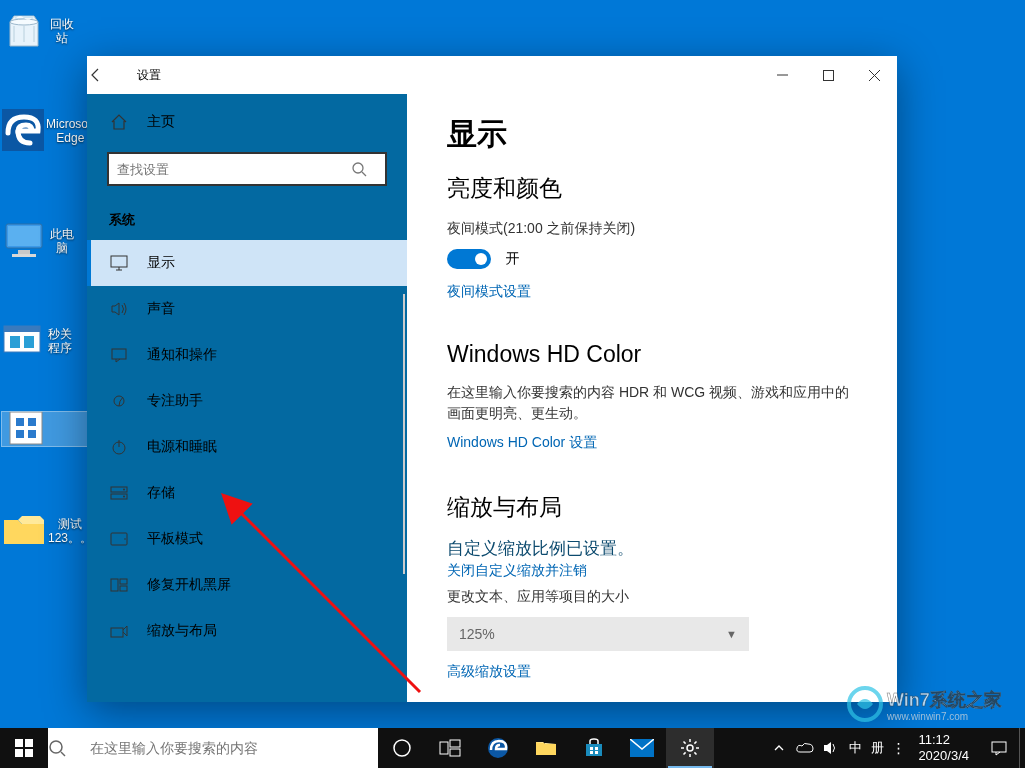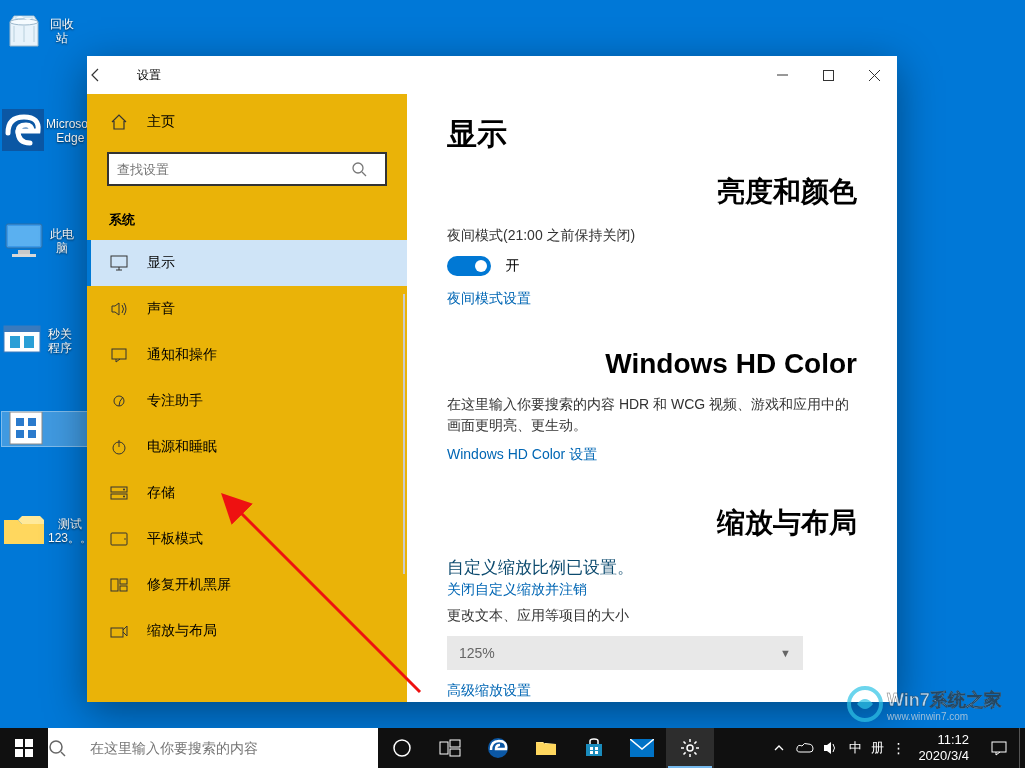--- a/index.html
+++ b/index.html
@@ -13,61 +13,61 @@
 .di span.lbl { text-shadow:0 1px 2px rgba(0,0,0,.7); line-height:1.2; padding:0 2px; }
 
 
 .win { position:absolute; left:87px; top:56px; width:810px; height:646px; background:#fff; box-shadow:0 10px 40px rgba(0,0,0,.4); display:flex; flex-direction:column; }
 .tbar { height:38px; display:flex; align-items:center; border-bottom:0; }
 .tbar .back { width:46px; text-align:center; font-size:14px; cursor:default; }
 .tbar .ttl { flex:1; font-size:12px; padding-left:4px; }
 .wbtn { width:46px; height:38px; display:flex; align-items:center; justify-content:center; cursor:default; font-size:11px; }
 
 .body { flex:1; display:flex; overflow:hidden; }
-.side { width:320px; background:#eab308; border-right:0; padding-top:6px; overflow-y:auto; position:relative; }
+.side { width:320px; background:#0369a1; border-right:0; padding-top:6px; overflow-y:auto; position:relative; }
 .side .row { height:46px; display:flex; align-items:center; padding-left:22px; font-size:14px; cursor:default; }
 .side .row.home { height:44px; }
 .side .row .ic { width:20px; height:20px; margin-right:18px; display:flex; align-items:center; justify-content:center; color:#444; }
 .side .row.active { background:#cfe4f7; position:relative; }
 .side .row.active::before { content:""; position:absolute; left:0; top:0; bottom:0; width:4px; background:#0078d4; }
 .side .cat { font-weight:600; font-size:13px; padding-left:22px; height:40px; display:flex; align-items:center; cursor:default; }
 .search { margin:8px 20px 14px 20px; height:34px; border:2px solid #333; background:#fff; display:flex; align-items:center; }
 .search input { border:0; outline:0; flex:1; padding:0 8px; font-size:13px; background:transparent; }
 .search .sic { width:34px; text-align:center; color:#666; }
 
 .side::after { content:""; position:absolute; right:2px; top:200px; width:2px; height:280px; background:#ccc; }
 
 .main { flex:1; padding:20px 40px 20px 40px; overflow-y:auto; position:relative; }
 .main h1 { font-size:30px; font-weight:600; margin-bottom:18px; }
-.main h2 { font-size:28px; font-weight:700; margin:18px 0 14px 0;text-align:right; }
+.main h2 { font-size:23px; font-weight:400; margin:18px 0 14px 0; }
 .main .txt { font-size:14px; color:#333; margin-bottom:10px; line-height:1.5; }
 .main .lnk { color:#0066b4; font-size:14px; cursor:pointer; margin-bottom:6px; display:block; }
 .main .red { color:#0c4a6e; font-size:17px; margin-bottom:2px; }
 .toggle { width:44px; height:20px; background:#0078d4; border-radius:10px; position:relative; display:inline-block; vertical-align:middle; margin-right:10px; }
 .toggle::after { content:""; position:absolute; width:12px; height:12px; background:#fff; border-radius:50%; right:4px; top:4px; }
 .tglbl { font-size:14px; vertical-align:middle; }
-.sel { width:356px; height:34px; background:#e8e8e8; border:0; display:flex; align-items:center; justify-content:space-between; padding:0 12px; font-size:14px; color:#666; margin:8px 0 12px 0; }
+.sel { width:302px; height:34px; background:#e8e8e8; border:0; display:flex; align-items:center; justify-content:space-between; padding:0 12px; font-size:14px; color:#666; margin:8px 0 12px 0; }
 .sel .chev { font-size:11px; }
 
 
 .arrow { position:absolute; left:220px; top:492px; width:220px; height:220px; pointer-events:none; z-index:50; }
 
 
 .tb { position:absolute; bottom:0; left:0; right:0; height:40px; background:#101010; display:flex; align-items:center; color:#fff; }
 .tb .tbitem { height:40px; display:flex; align-items:center; justify-content:center; cursor:default; }
 .tb .start { width:48px; }
 .tb .searchbox { width:330px; height:40px; background:#fff; display:flex; align-items:center; color:#666; }
 .tb .searchbox .mic { width:38px; text-align:center; font-size:16px; }
 .tb .searchbox input { border:0; outline:0; flex:1; font-size:14px; padding:0 4px; color:#666; }
 .tb .apps { display:flex; }
 .tb .apps .tbitem { width:48px; position:relative; }
 .tb .apps .tbitem.active::after { content:""; position:absolute; bottom:0; left:2px; right:2px; height:2px; background:#76b9ed; }
 .tb .tray { margin-left:auto; display:flex; align-items:center; }
 .tb .tray .tbitem { width:26px; font-size:13px; }
-.tb .clock { padding:0 10px; font-size:12px; text-align:right; line-height:1.2; }
+.tb .clock { padding:0 10px; font-size:12px; text-align:left; line-height:1.2; }
 .tb .ime { font-size:12px; }
 
 
 .wm { position:absolute; right:8px; bottom:44px; opacity:.7; }
 
 svg { display:block; }
 </style>
 </head>
 <body>
 

